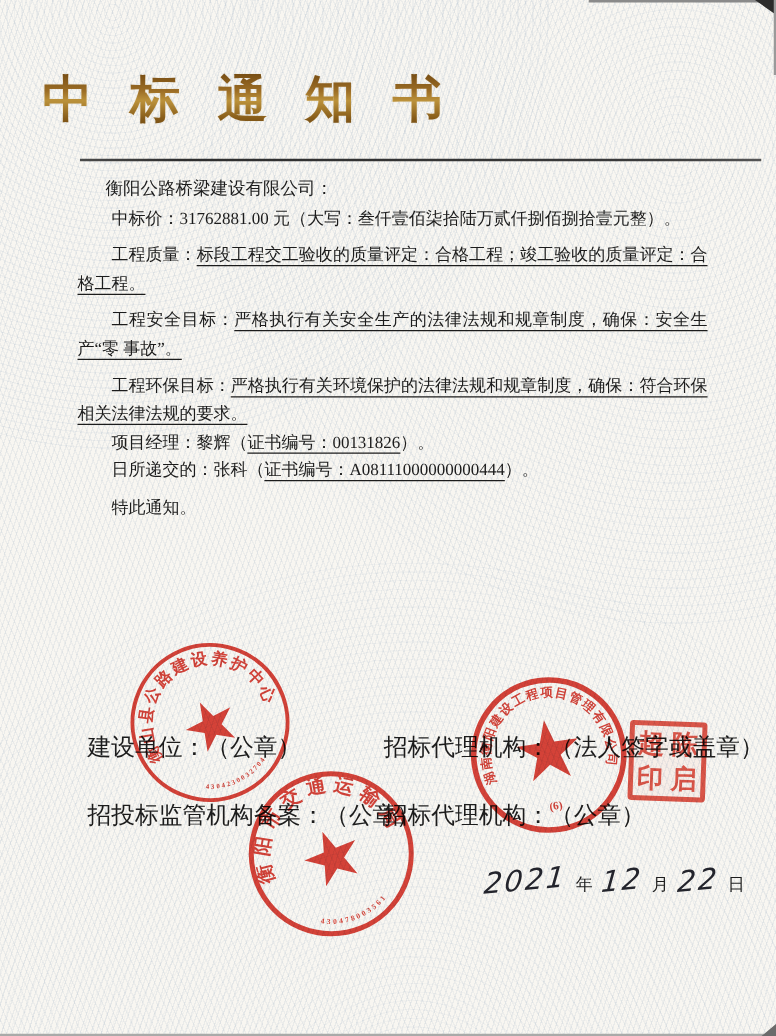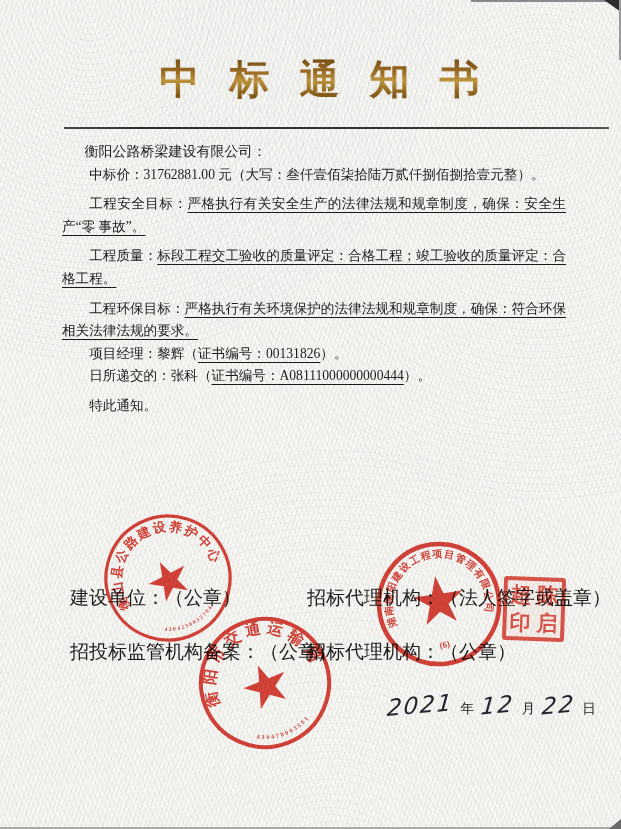--- a/index.html
+++ b/index.html
@@ -21,23 +21,23 @@
   .swirl{position:absolute;pointer-events:none;opacity:.5;}
   .swirl.tl{left:-260px;top:-340px;width:700px;height:700px;border-radius:50%;
     background:repeating-radial-gradient(circle, rgba(110,140,175,.14) 0 1px, transparent 1px 6px);}
   .swirl.tr{right:-300px;top:-260px;width:760px;height:760px;border-radius:50%;
     background:repeating-radial-gradient(circle, rgba(110,140,175,.12) 0 1px, transparent 1px 7px);}
   .swirl.bc{left:-120px;bottom:-520px;width:900px;height:900px;border-radius:50%;
     background:repeating-radial-gradient(circle, rgba(110,140,175,.10) 0 1px, transparent 1px 7px);}
 
   .title{
     position:absolute;left:0;top:52px;width:100%;
-    text-align:center;
+    text-align:left;
     font-size:40px;font-weight:bold;
-    letter-spacing:30px;padding-left:48px;box-sizing:border-box;
+    letter-spacing:30px;padding-left:34px;box-sizing:border-box;
     background:linear-gradient(180deg,#6e4410 8%,#a8762c 38%,#d1a648 52%,#8a5d1b 78%,#5f3c0e 100%);
     -webkit-background-clip:text;background-clip:text;
     color:#9a6b21;-webkit-text-fill-color:transparent;
     text-shadow:0 0 1px rgba(122,86,24,.25);
   }
   .title-rule{
     position:absolute;left:64px;top:127px;width:545px;height:2px;
     background:linear-gradient(90deg,#4a4a4a,#2e2e2e 15%,#3a3a3a 85%,#555);
   }
 
@@ -90,22 +90,22 @@
   <div class="swirl tl"></div>
   <div class="swirl tr"></div>
   <div class="swirl bc"></div>
 
   <div class="title">中标通知书</div>
   <div class="title-rule"></div>
 
   <div class="body-text">
     <p class="recipient">衡阳公路桥梁建设有限公司：</p>
     <p>中标价：31762881.00 元（大写：叁仟壹佰柒拾陆万贰仟捌佰捌拾壹元整）。</p>
+    <p class="mt"><span>工程质量：</span><span class="u">标段工程交工验收的质量评定：合格工程；竣工验收的质量评定：合格工程。</span></p>
     <p class="mt"><span>工程安全目标：</span><span class="u">严格执行有关安全生产的法律法规和规章制度，确保：安全生产“零 事故”。</span></p>
-    <p class="mt"><span>工程质量：</span><span class="u">标段工程交工验收的质量评定：合格工程；竣工验收的质量评定：合格工程。</span></p>
     <p class="mt"><span>工程环保目标：</span><span class="u">严格执行有关环境保护的法律法规和规章制度，确保：符合环保相关法律法规的要求。</span></p>
     <p><span>项目经理：黎辉（</span><span class="u">证书编号：00131826</span><span>）。</span></p>
     <p><span>日所递交的：张科（</span><span class="u">证书编号：A08111000000000444</span><span>）。</span></p>
     <p class="mt">特此通知。</p>
   </div>
 
   <div class="sig-label" style="left:70px;top:585px;">建设单位：（公章）</div>
   <div class="sig-label" style="left:307px;top:585px;">招标代理机构：（法人签字或盖章）</div>
   <div class="sig-label" style="left:70px;top:639px;">招投标监管机构备案：（公章）</div>
   <div class="sig-label" style="left:307px;top:639px;">招标代理机构：（公章）</div>

